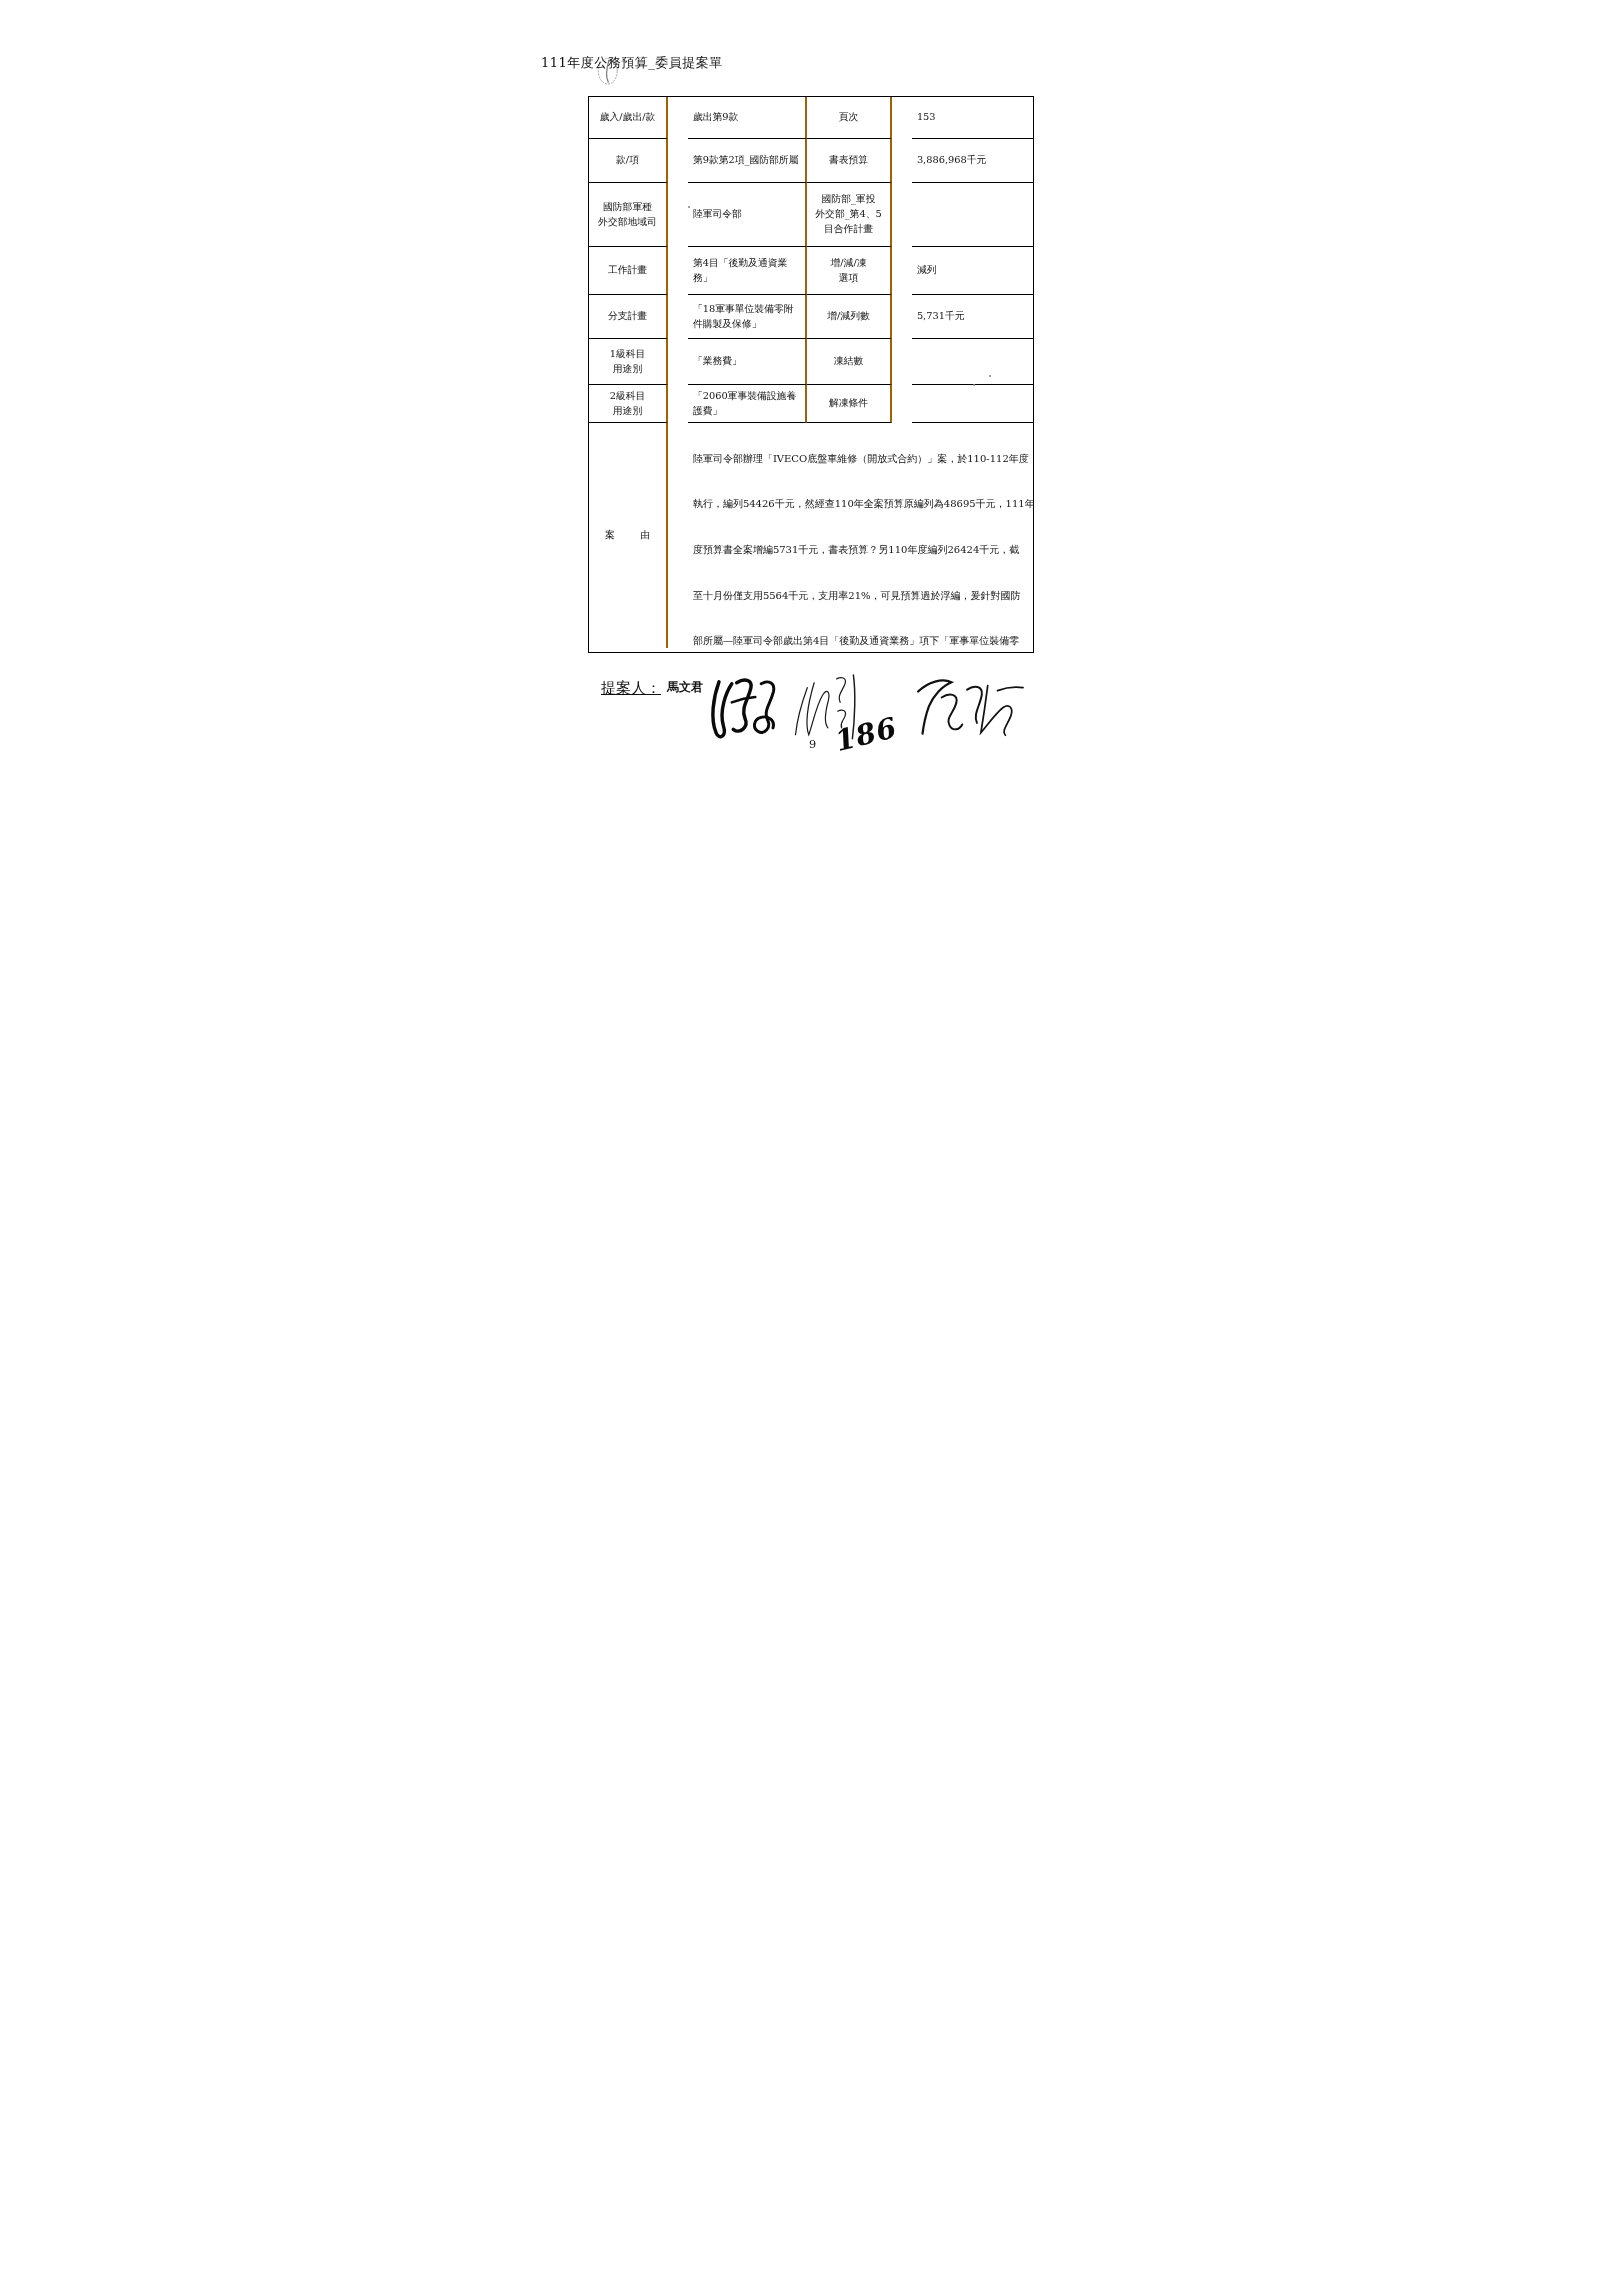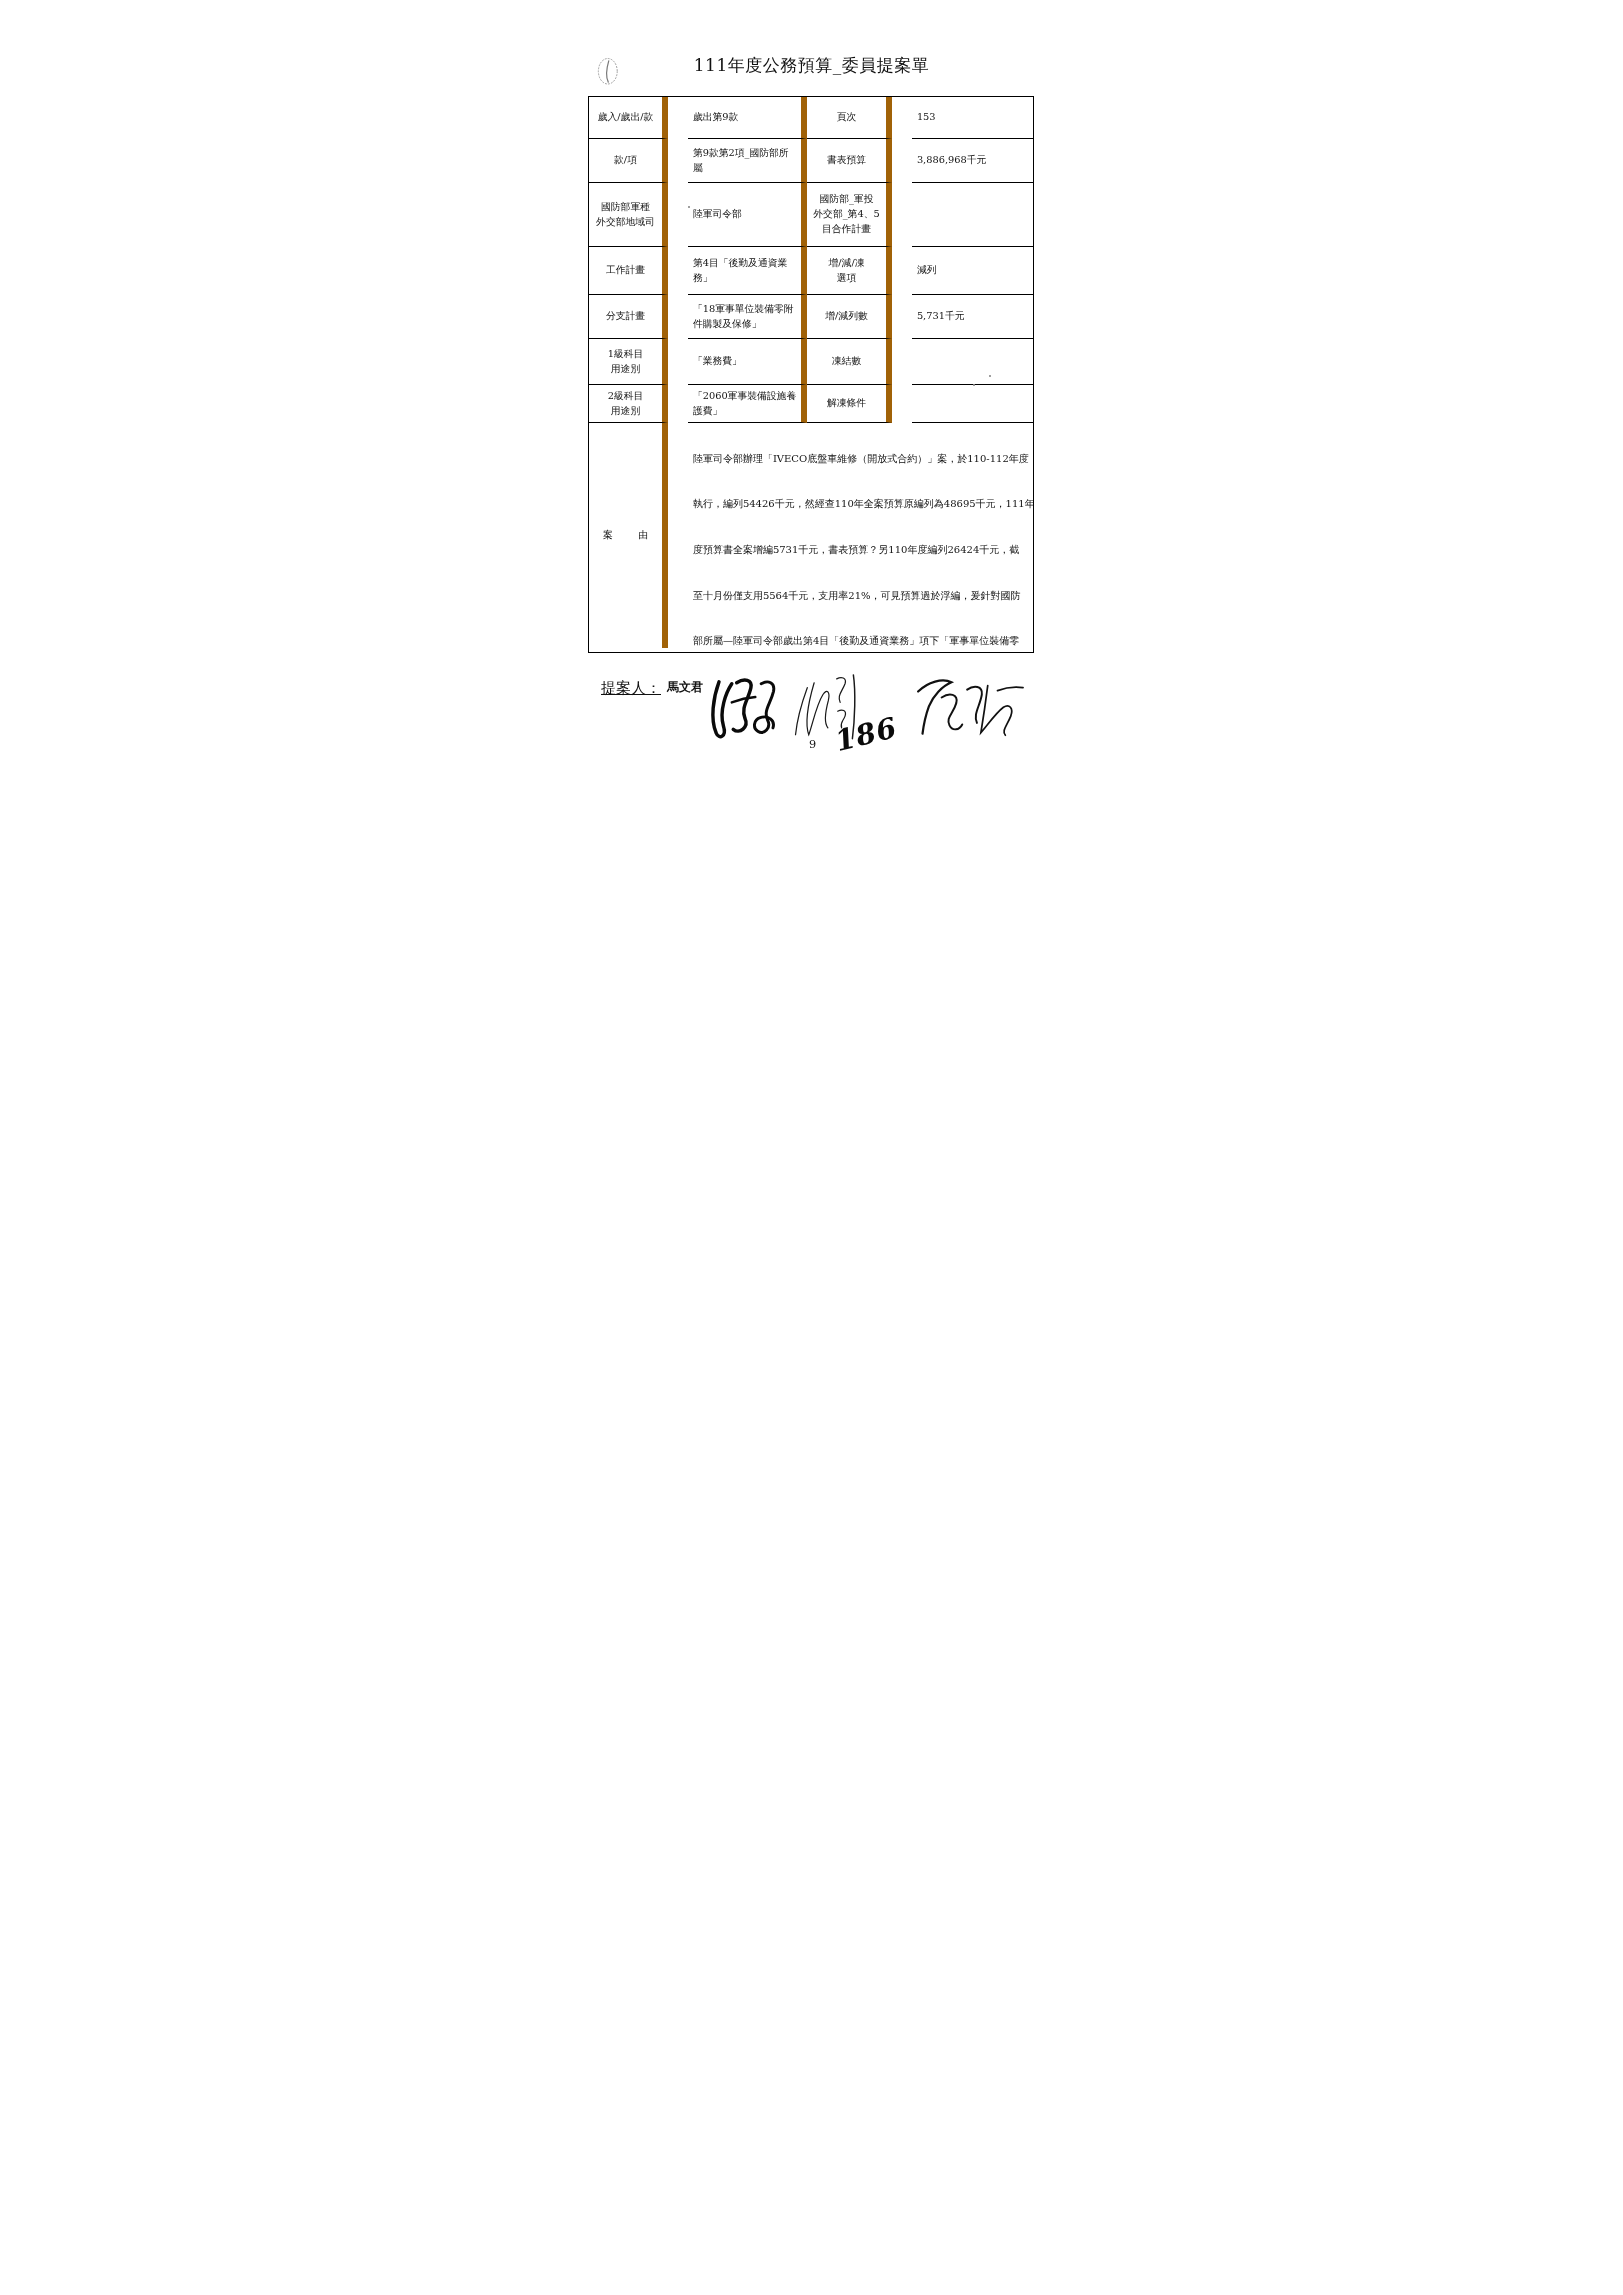--- a/index.html
+++ b/index.html
@@ -9,22 +9,21 @@
     height:765px;
     margin:0 auto;
     background:#ffffff;
     font-family:"DejaVu Serif","Liberation Serif",serif;
     color:#111;
     overflow:hidden;
   }
   .title{
     position:absolute;
     top:54px;left:0;right:0;
-    text-align:center;
-    font-size:17px;
+    font-size:13px;
     letter-spacing:0.5px;
     font-weight:500;
     white-space:nowrap;
   }
   .circled-mark{
     position:absolute;
     left:55px;top:56px;
     width:23.6px;height:30.5px;
   }
   
@@ -33,21 +32,21 @@
     left:47px;top:96px;
     width:446px;height:557px;
     box-sizing:border-box;
     border:1.5px solid #000;
     display:grid;
     grid-template-columns:79px 139px 85px 141px;
     grid-template-rows:42px 44px 64px 48px 44px 46px 38px 225px;
   }
   .cell{
     box-sizing:border-box;
-    border-right:6px solid #a16207;
+    border-right:2px solid #a16207;
     border-bottom:1.5px solid #000;
     display:flex;
     align-items:center;
     font-size:9.8px;
     line-height:1.5;
     white-space:pre-line;
     overflow:hidden;
   }
   .cell.last-col{border-right:none;}
   .cell.last-row{border-bottom:none;}

